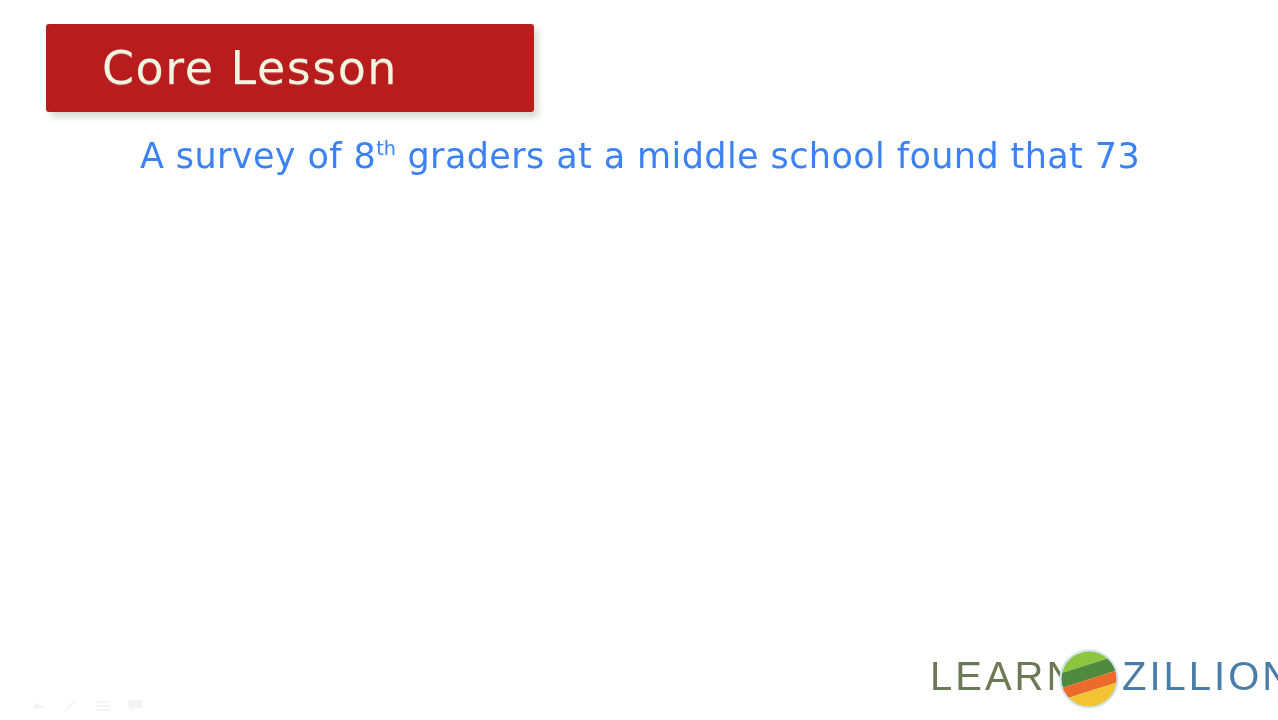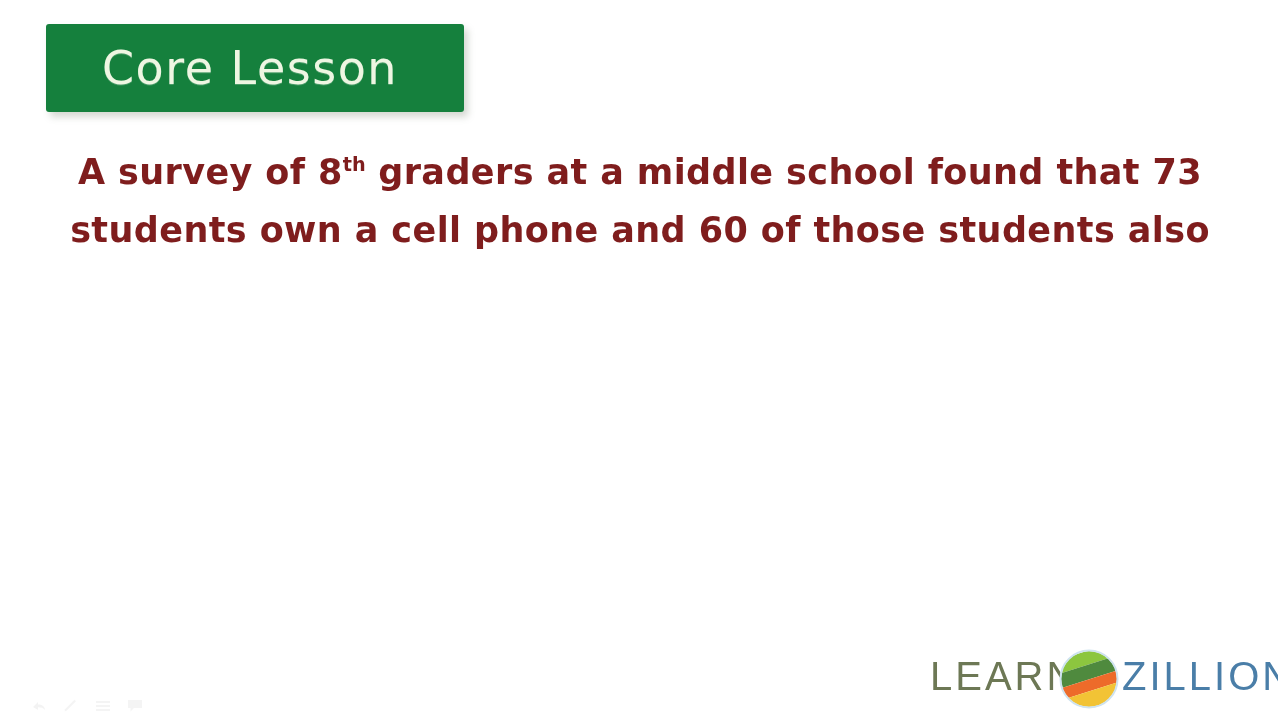--- a/index.html
+++ b/index.html
@@ -21,23 +21,23 @@
     height: 720px;
     background: #ffffff;
     overflow: hidden;
   }
 
   
   #title-banner {
     position: absolute;
     left: 46px;
     top: 24px;
-    width: 418px;
+    width: 488px;
     height: 88px;
-    background: #15803d;
+    background: #b91c1c;
     border-radius: 3px;
     box-shadow: 4px 5px 7px rgba(120,130,110,0.30);
     display: flex;
     align-items: center;
     box-sizing: border-box;
     padding-left: 56px;
   }
   #title-text {
     color: #eef6e2;
     font-family: "DejaVu Sans", sans-serif;
@@ -51,28 +51,27 @@
 
   
   #body-block {
     position: absolute;
     left: 60px;
     top: 128px;
     width: 1160px;
     text-align: center;
   }
   .body-line {
-    color: #7f1d1d;
+    color: #3b82f6;
     font-family: "DejaVu Sans", sans-serif;
     font-size: 35px;
-    font-weight: 700;
+    font-weight: 400;
     line-height: 42px;
     letter-spacing: 0.4px;
     white-space: nowrap;
-    margin-top: 16px;
   }
   .body-line sup {
     font-size: 0.55em;
     vertical-align: super;
     letter-spacing: 0;
   }
 
   
   #logo {
     position: absolute;
@@ -135,21 +134,20 @@
 <body>
 
 <div id="slide">
 
   <div id="title-banner">
     <span id="title-text">Core Lesson</span>
   </div>
 
   <div id="body-block">
     <div class="body-line"><span>A survey of 8</span><sup>th</sup><span> graders at a middle school found that 73</span></div>
-    <div class="body-line">students own a cell phone and 60 of those students also</div>
   </div>
 
   <div id="logo">
     <span id="logo-learn">LEARN</span>
 
     <span id="logo-globe">
       <svg width="62" height="62" viewBox="0 0 62 62" xmlns="http://www.w3.org/2000/svg">
         <defs>
           <clipPath id="globeClip">
             <circle cx="31" cy="31" r="28"></circle>

